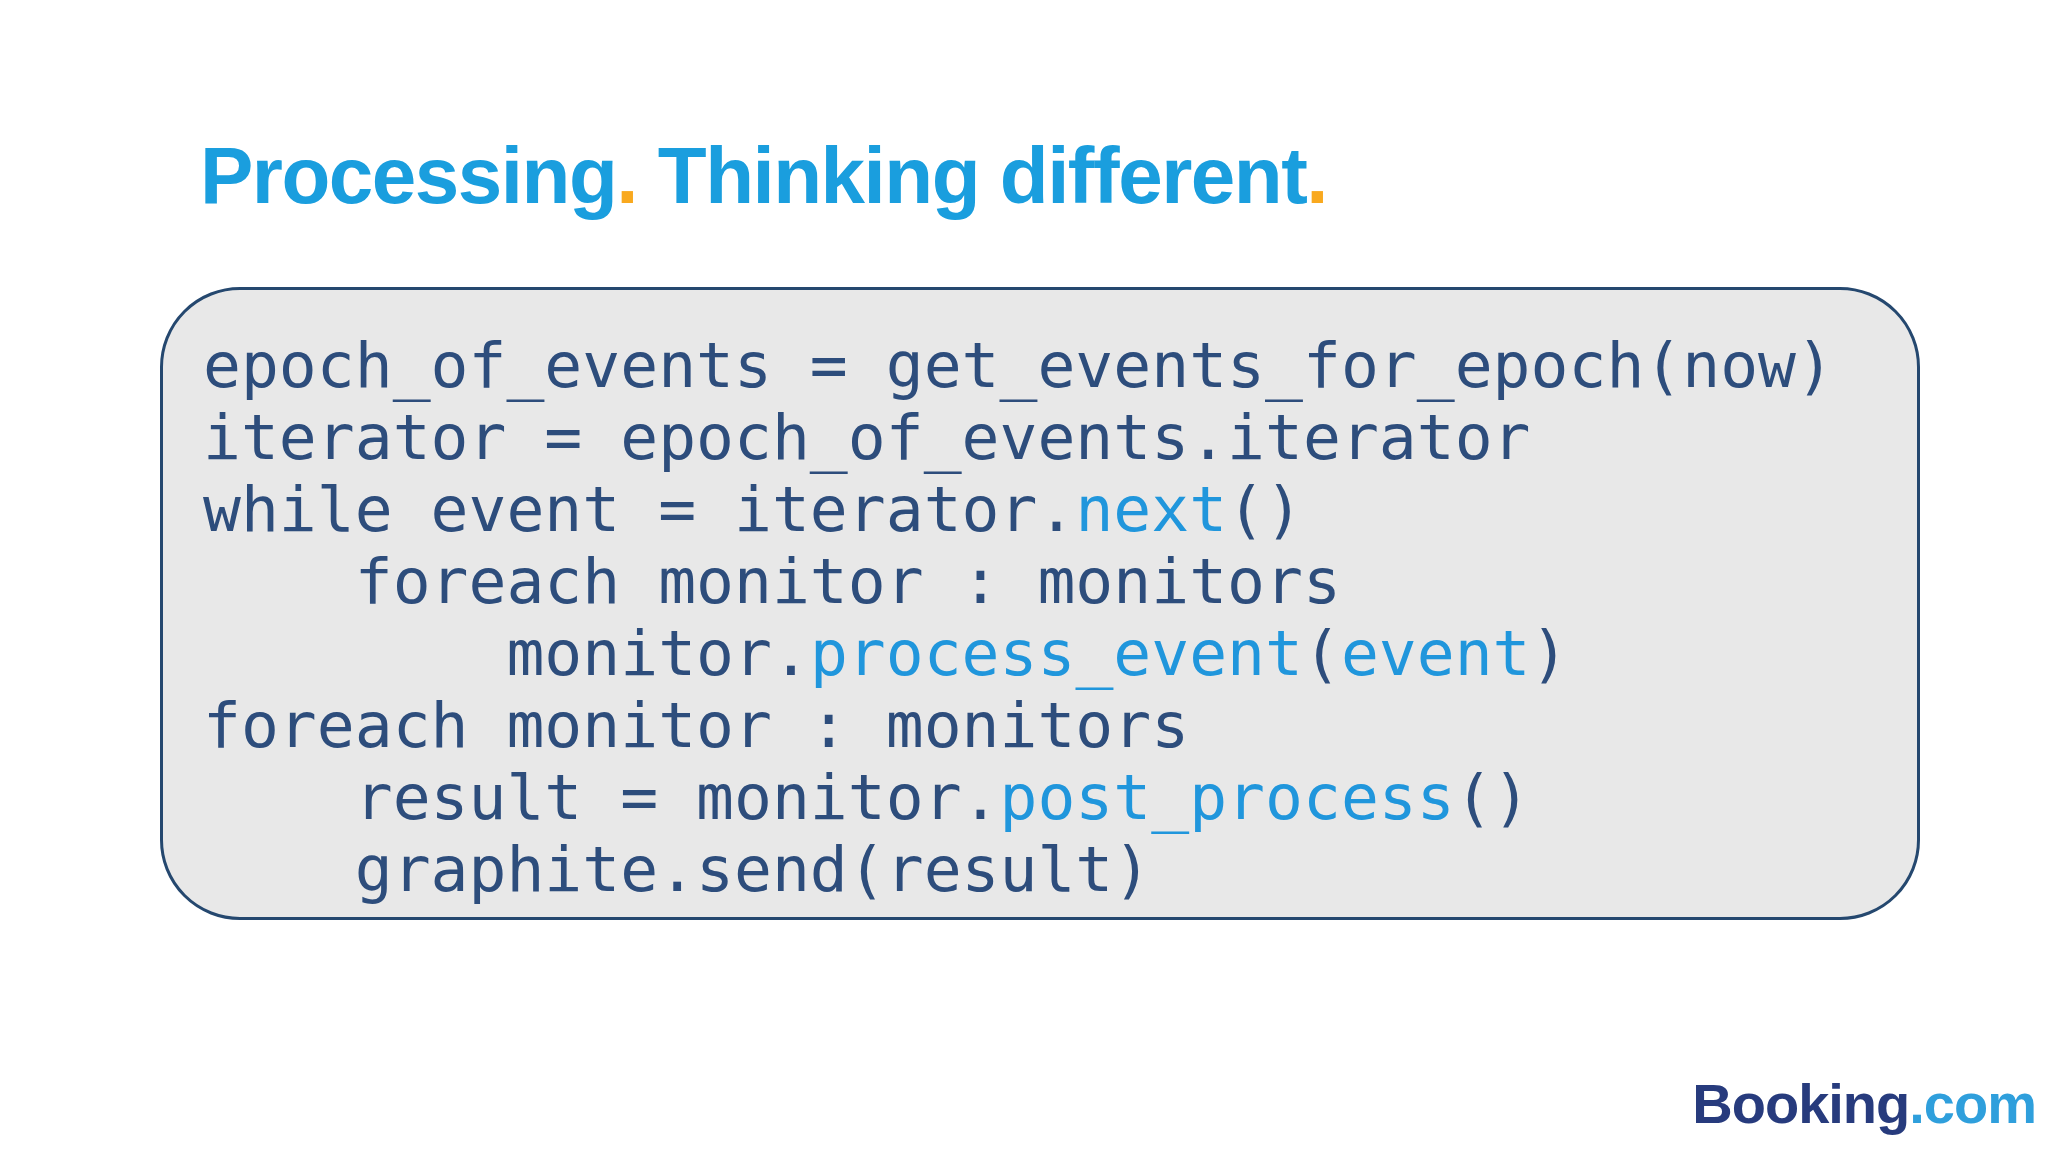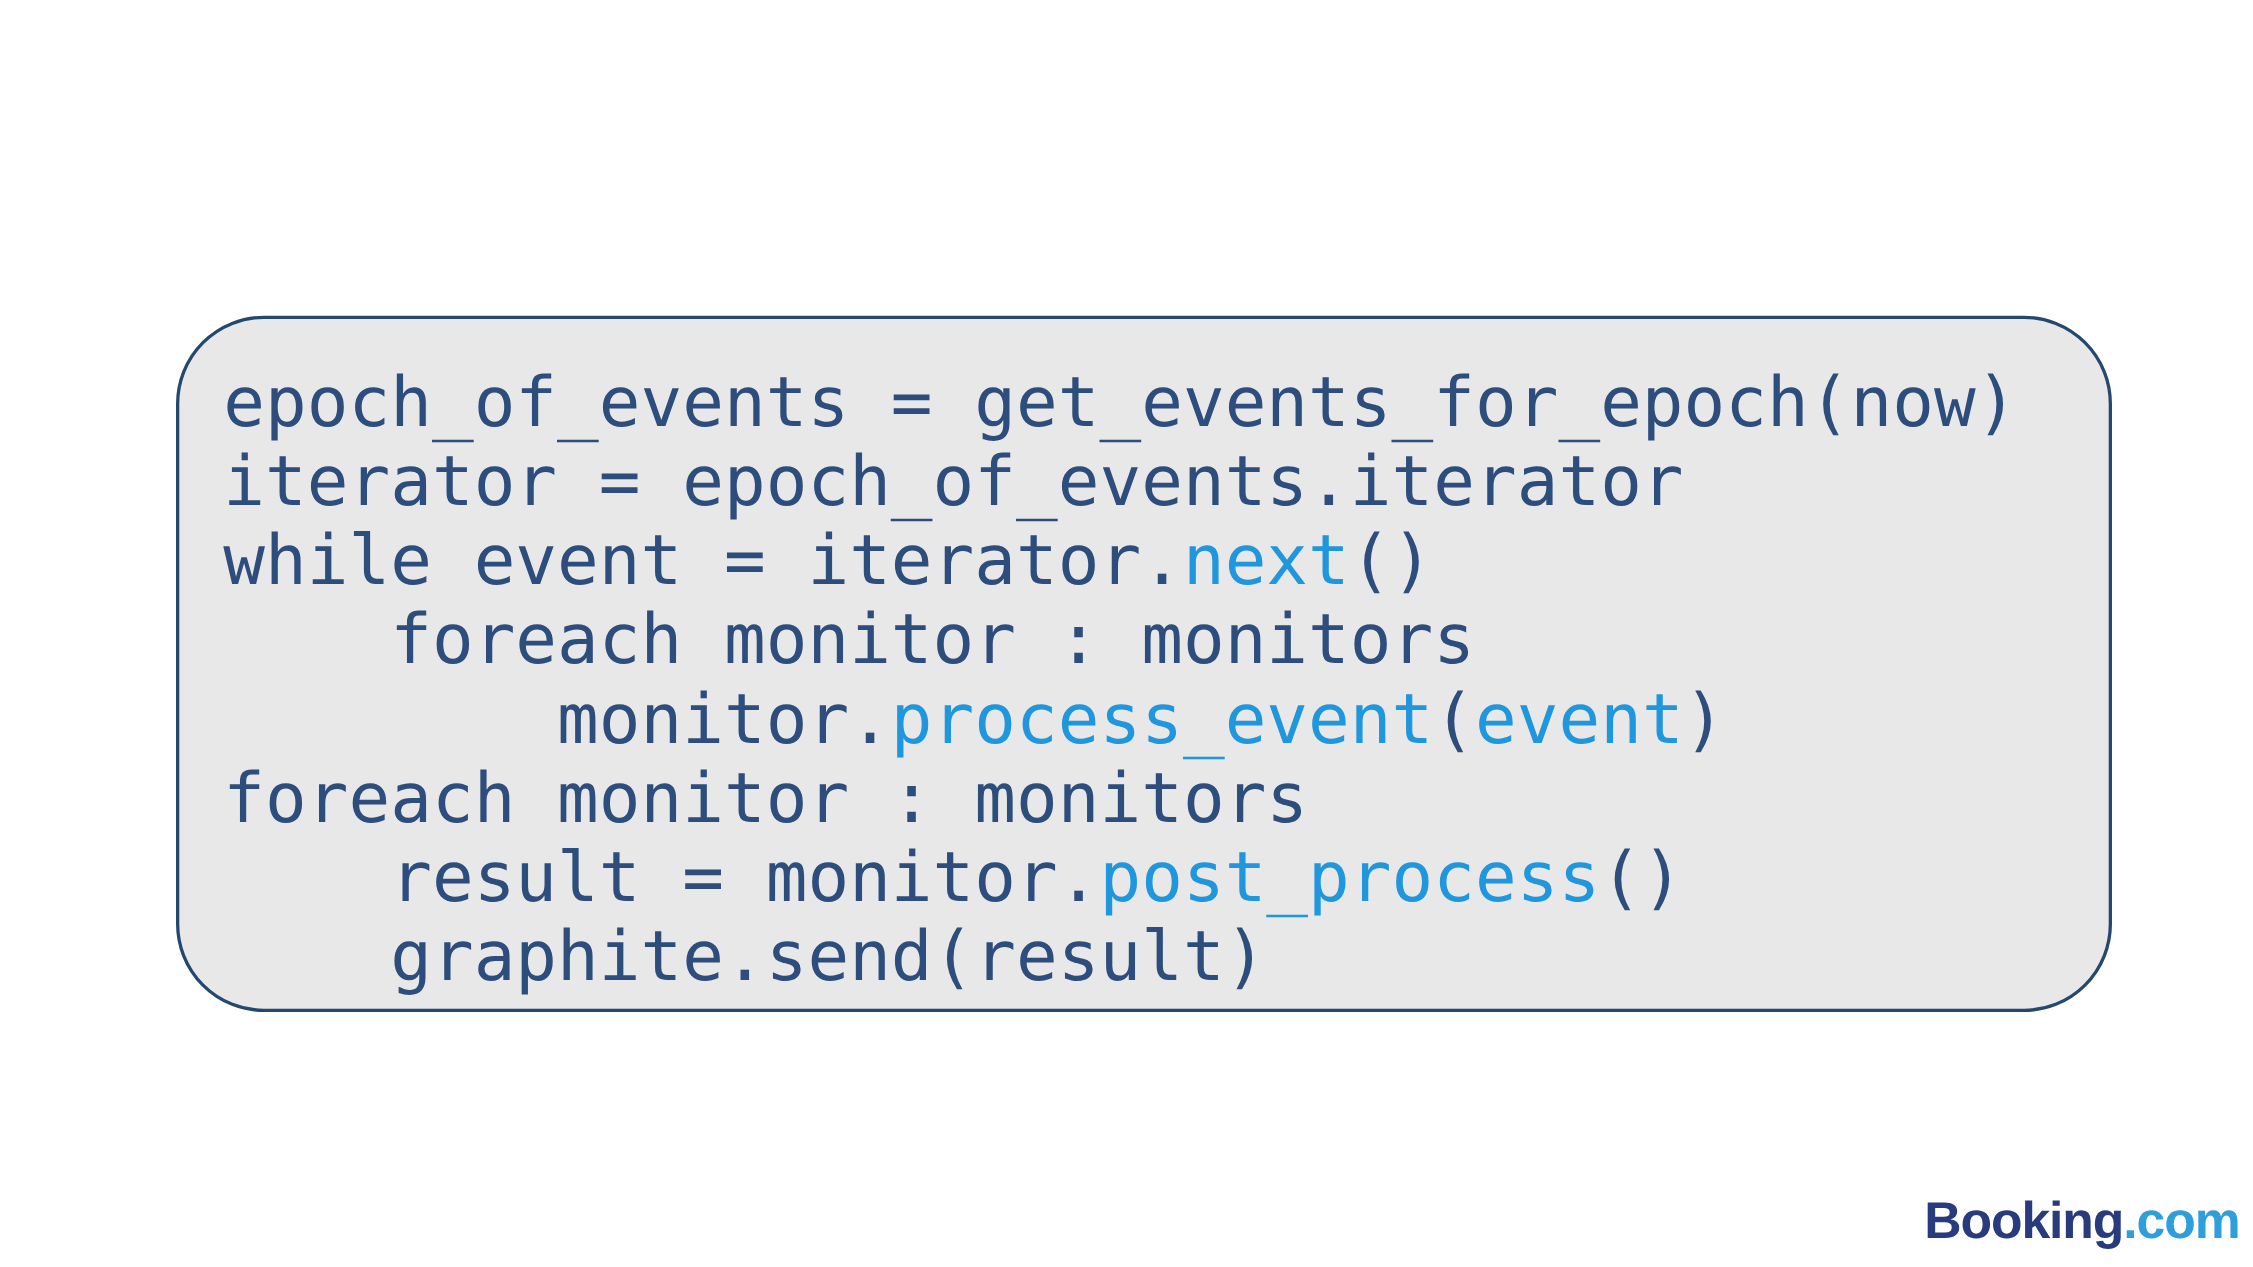--- a/index.html
+++ b/index.html
@@ -62,32 +62,33 @@
     top: 995px;
     font-size: 47px;
     color: var(--problem-navy);
     white-space: pre;
   }
   .problem .p-msg { color: var(--problem-red); }
   .logo {
     position: absolute;
     right: 12px;
     bottom: 16px;
-    font-size: 47px;
+    font-size: 56px;
     font-weight: 700;
     letter-spacing: -1px;
   }
   .logo .logo-name { color: var(--logo-navy); }
   .logo .logo-tld { color: var(--logo-blue); }
 </style>
 </head>
 <body>
 
 <div class="slide">
 
+  <h1 class="title"><span>Processing</span><span class="accent">.</span><span> Thinking different</span><span class="accent">.</span></h1>
 
   <div class="code-box">
     <pre class="code"><div class="code-line"><span>epoch_of_events = get_events_for_epoch(now)</span></div><div class="code-line"><span>iterator = epoch_of_events.iterator</span></div><div class="code-line"><span>while event = iterator.</span><span class="hl">next</span><span>()</span></div><div class="code-line"><span>    foreach monitor : monitors</span></div><div class="code-line"><span>        monitor.</span><span class="hl">process_event</span><span>(</span><span class="hl">event</span><span>)</span></div><div class="code-line"><span>foreach monitor : monitors</span></div><div class="code-line"><span>    result = monitor.</span><span class="hl">post_process</span><span>()</span></div><div class="code-line"><span>    graphite.send(result)</span></div></pre>
   </div>
 
 
   <div class="logo"><span class="logo-name">Booking</span><span class="logo-tld">.com</span></div>
 
 </div>
 

